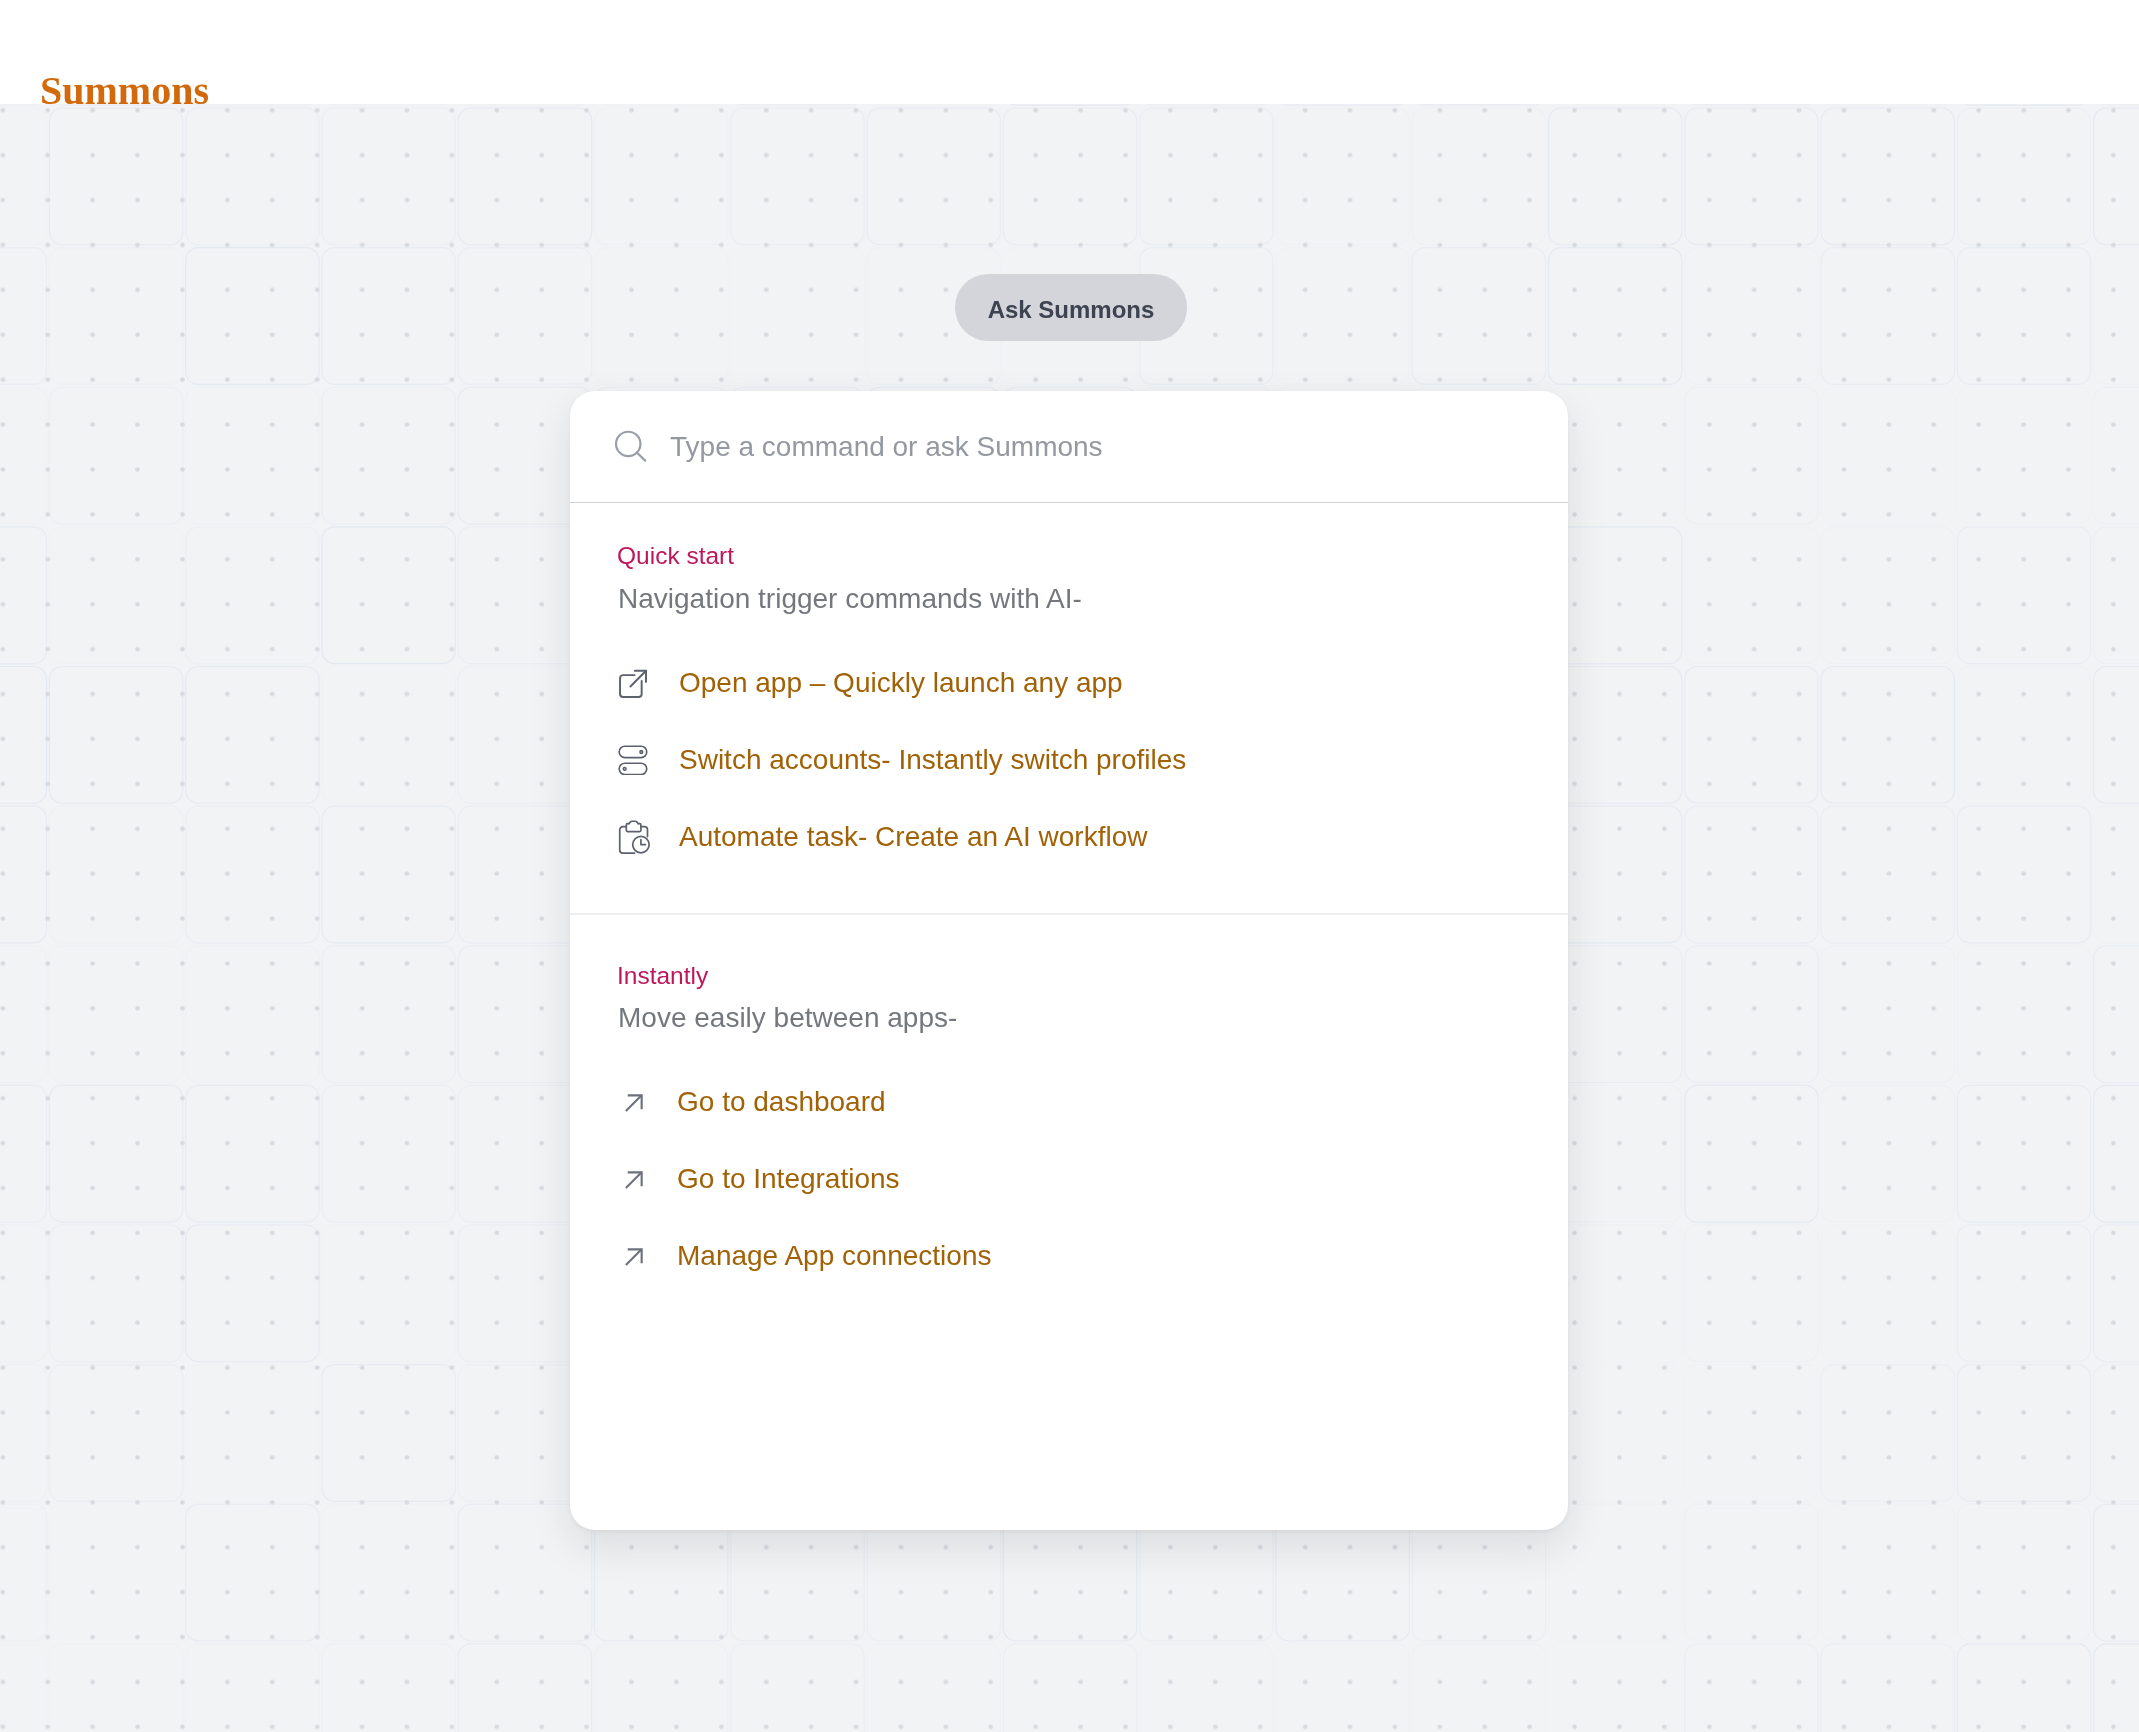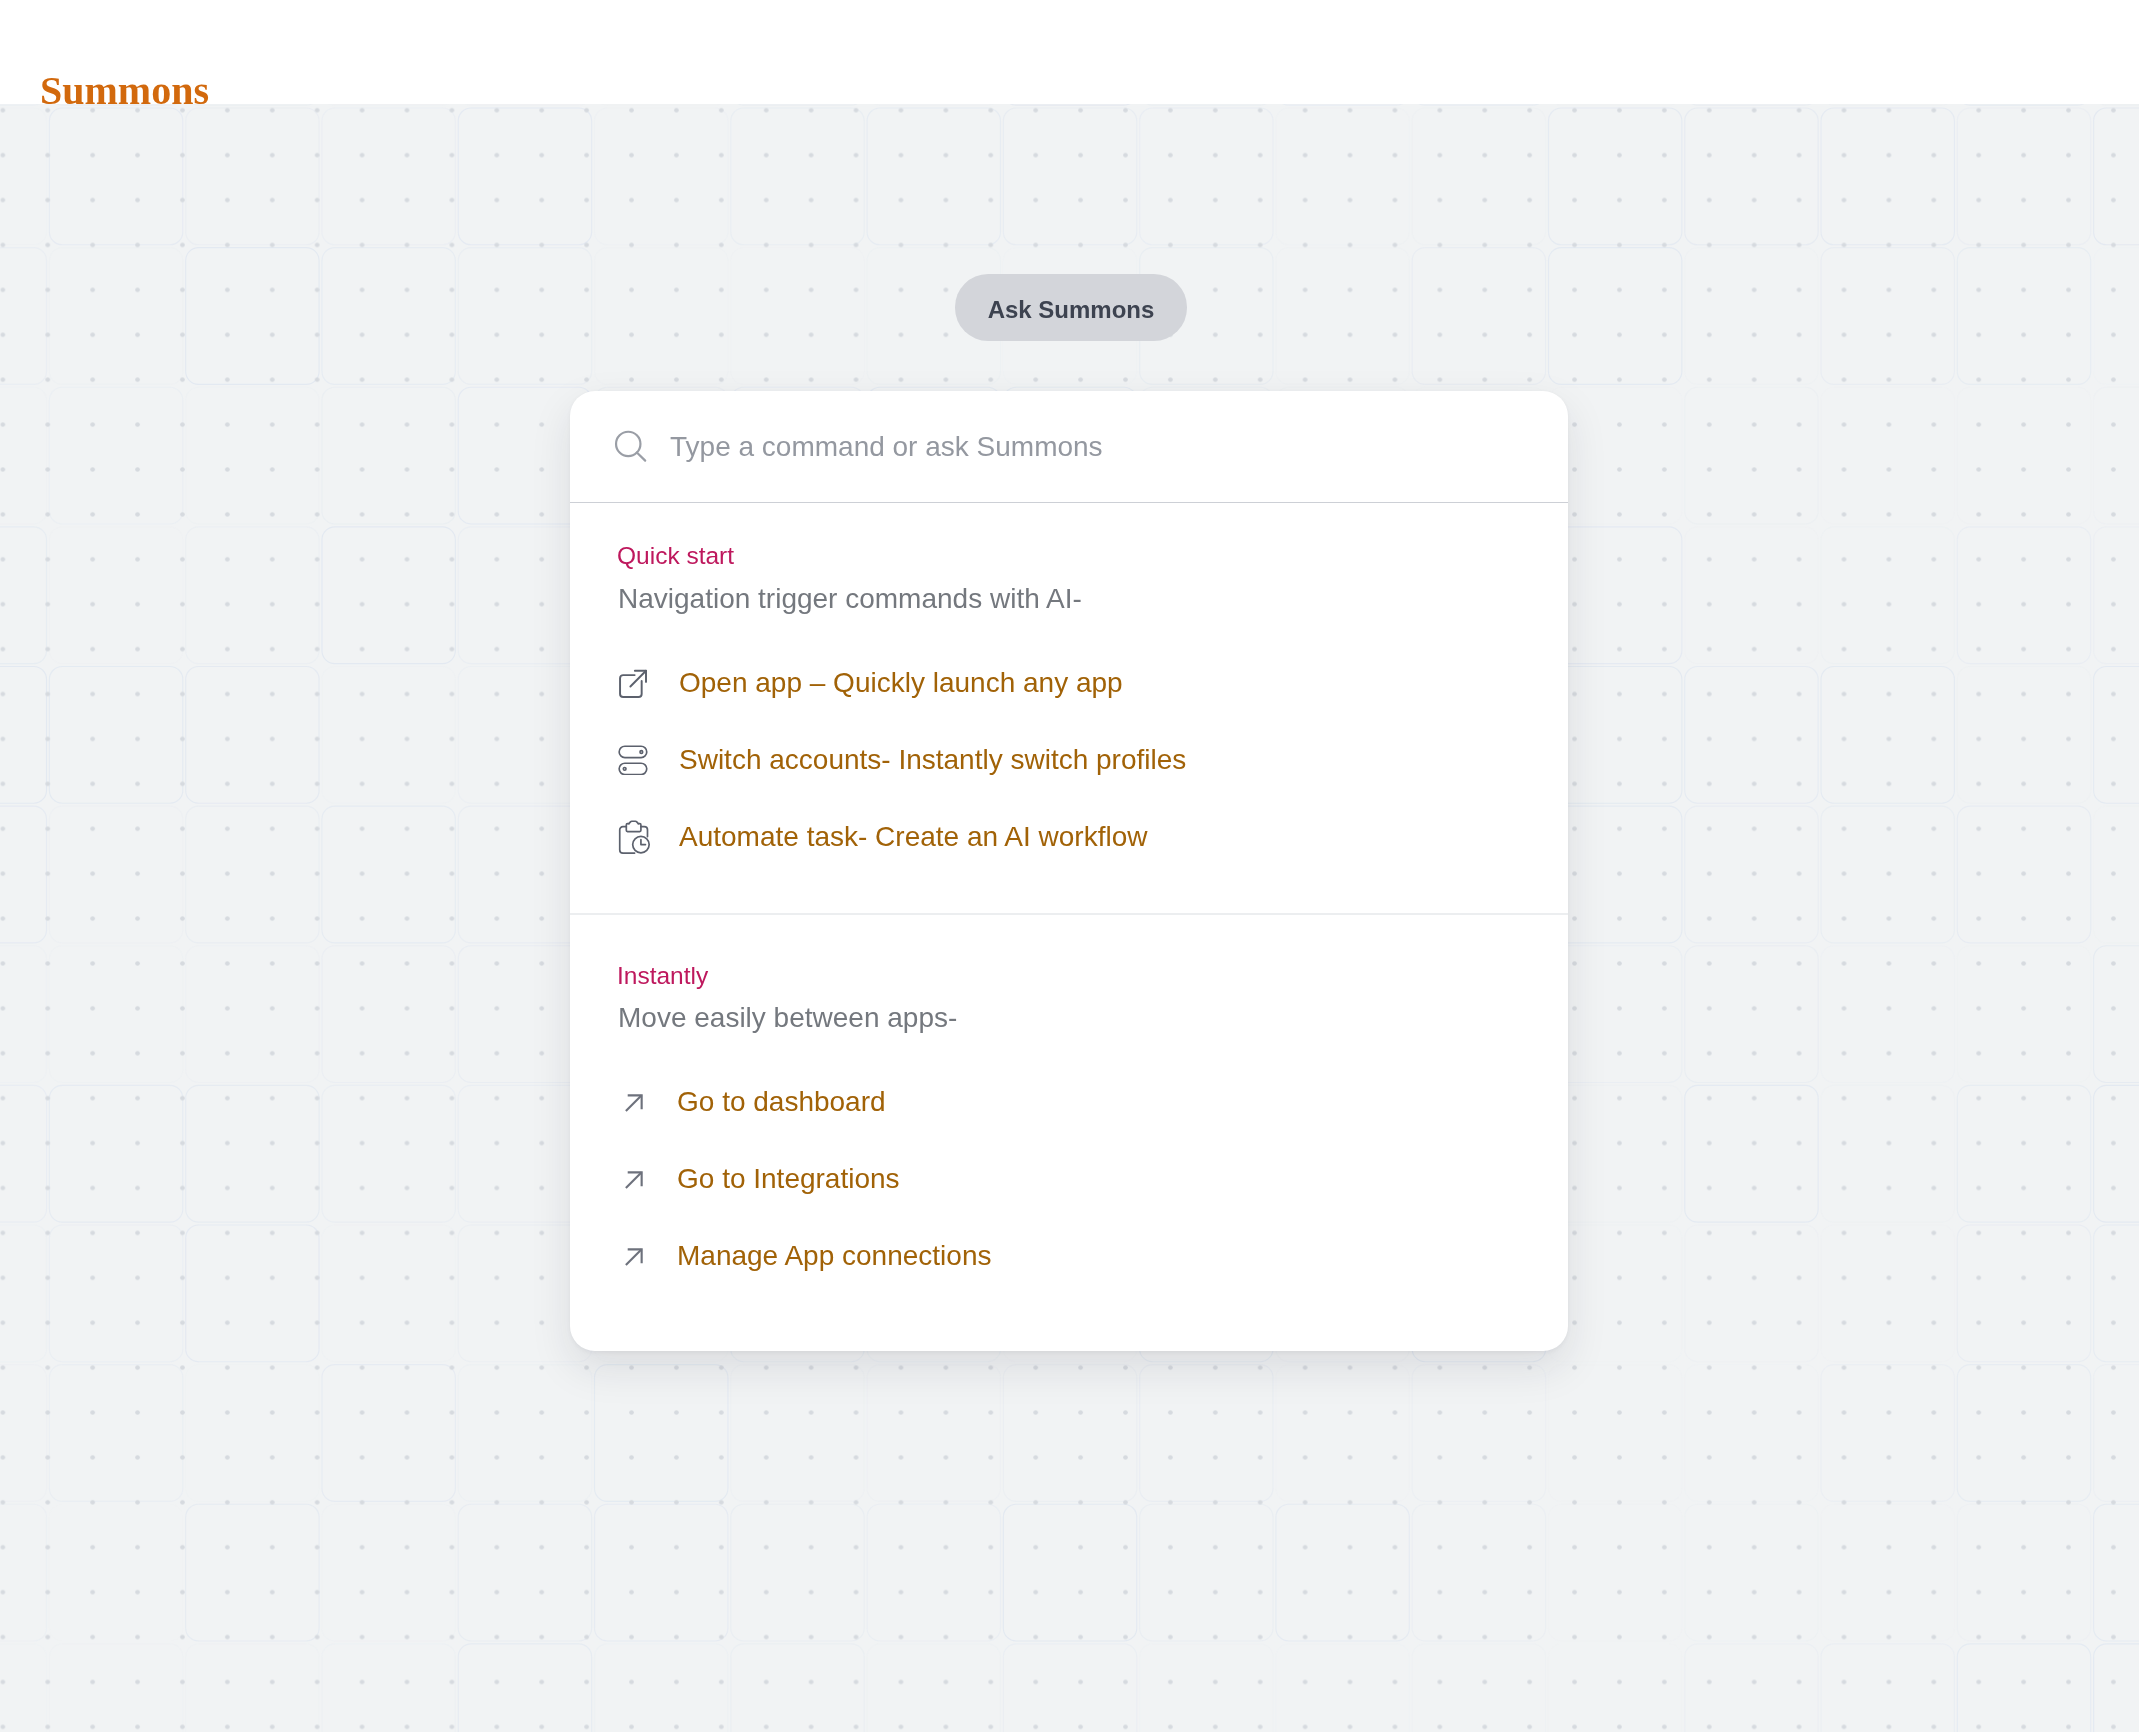--- a/index.html
+++ b/index.html
@@ -18,21 +18,21 @@
   .canvas svg { position:absolute; left:0; top:0; display:block; }
 
   
   .pill { position:absolute; left:955px; top:274px; width:232px; height:67px; border-radius:33px;
           background:#d3d5da; z-index:4; }
   .pill-label { position:absolute; left:0; top:0; width:232px; height:72px;
                 display:flex; align-items:center; justify-content:center;
                 font-size:24px; font-weight:700; color:#3d4350; }
 
   
-  .palette { position:absolute; left:570px; top:391px; width:998px; height:960px; background:#ffffff;
+  .palette { position:absolute; left:570px; top:391px; width:998px; height:1139px; background:#ffffff;
              border-radius:25px; z-index:4;
              box-shadow:0 1.7px 4.5px rgba(25,32,50,0.045), 0 16.7px 42px rgba(25,32,50,0.10); }
 
   .search-icon { position:absolute; left:43px; top:38px; width:35px; height:35px; }
   .search-placeholder { position:absolute; left:100px; top:42px; font-size:28px; line-height:28px;
                         color:#9498a0; white-space:nowrap; }
 
   .hr1 { position:absolute; left:0; top:111px; width:998px; height:1.4px; background:#cdd0d6; }
   .hr2 { position:absolute; left:0; top:522px; width:998px; height:1.6px; background:#eceef0; }
 

